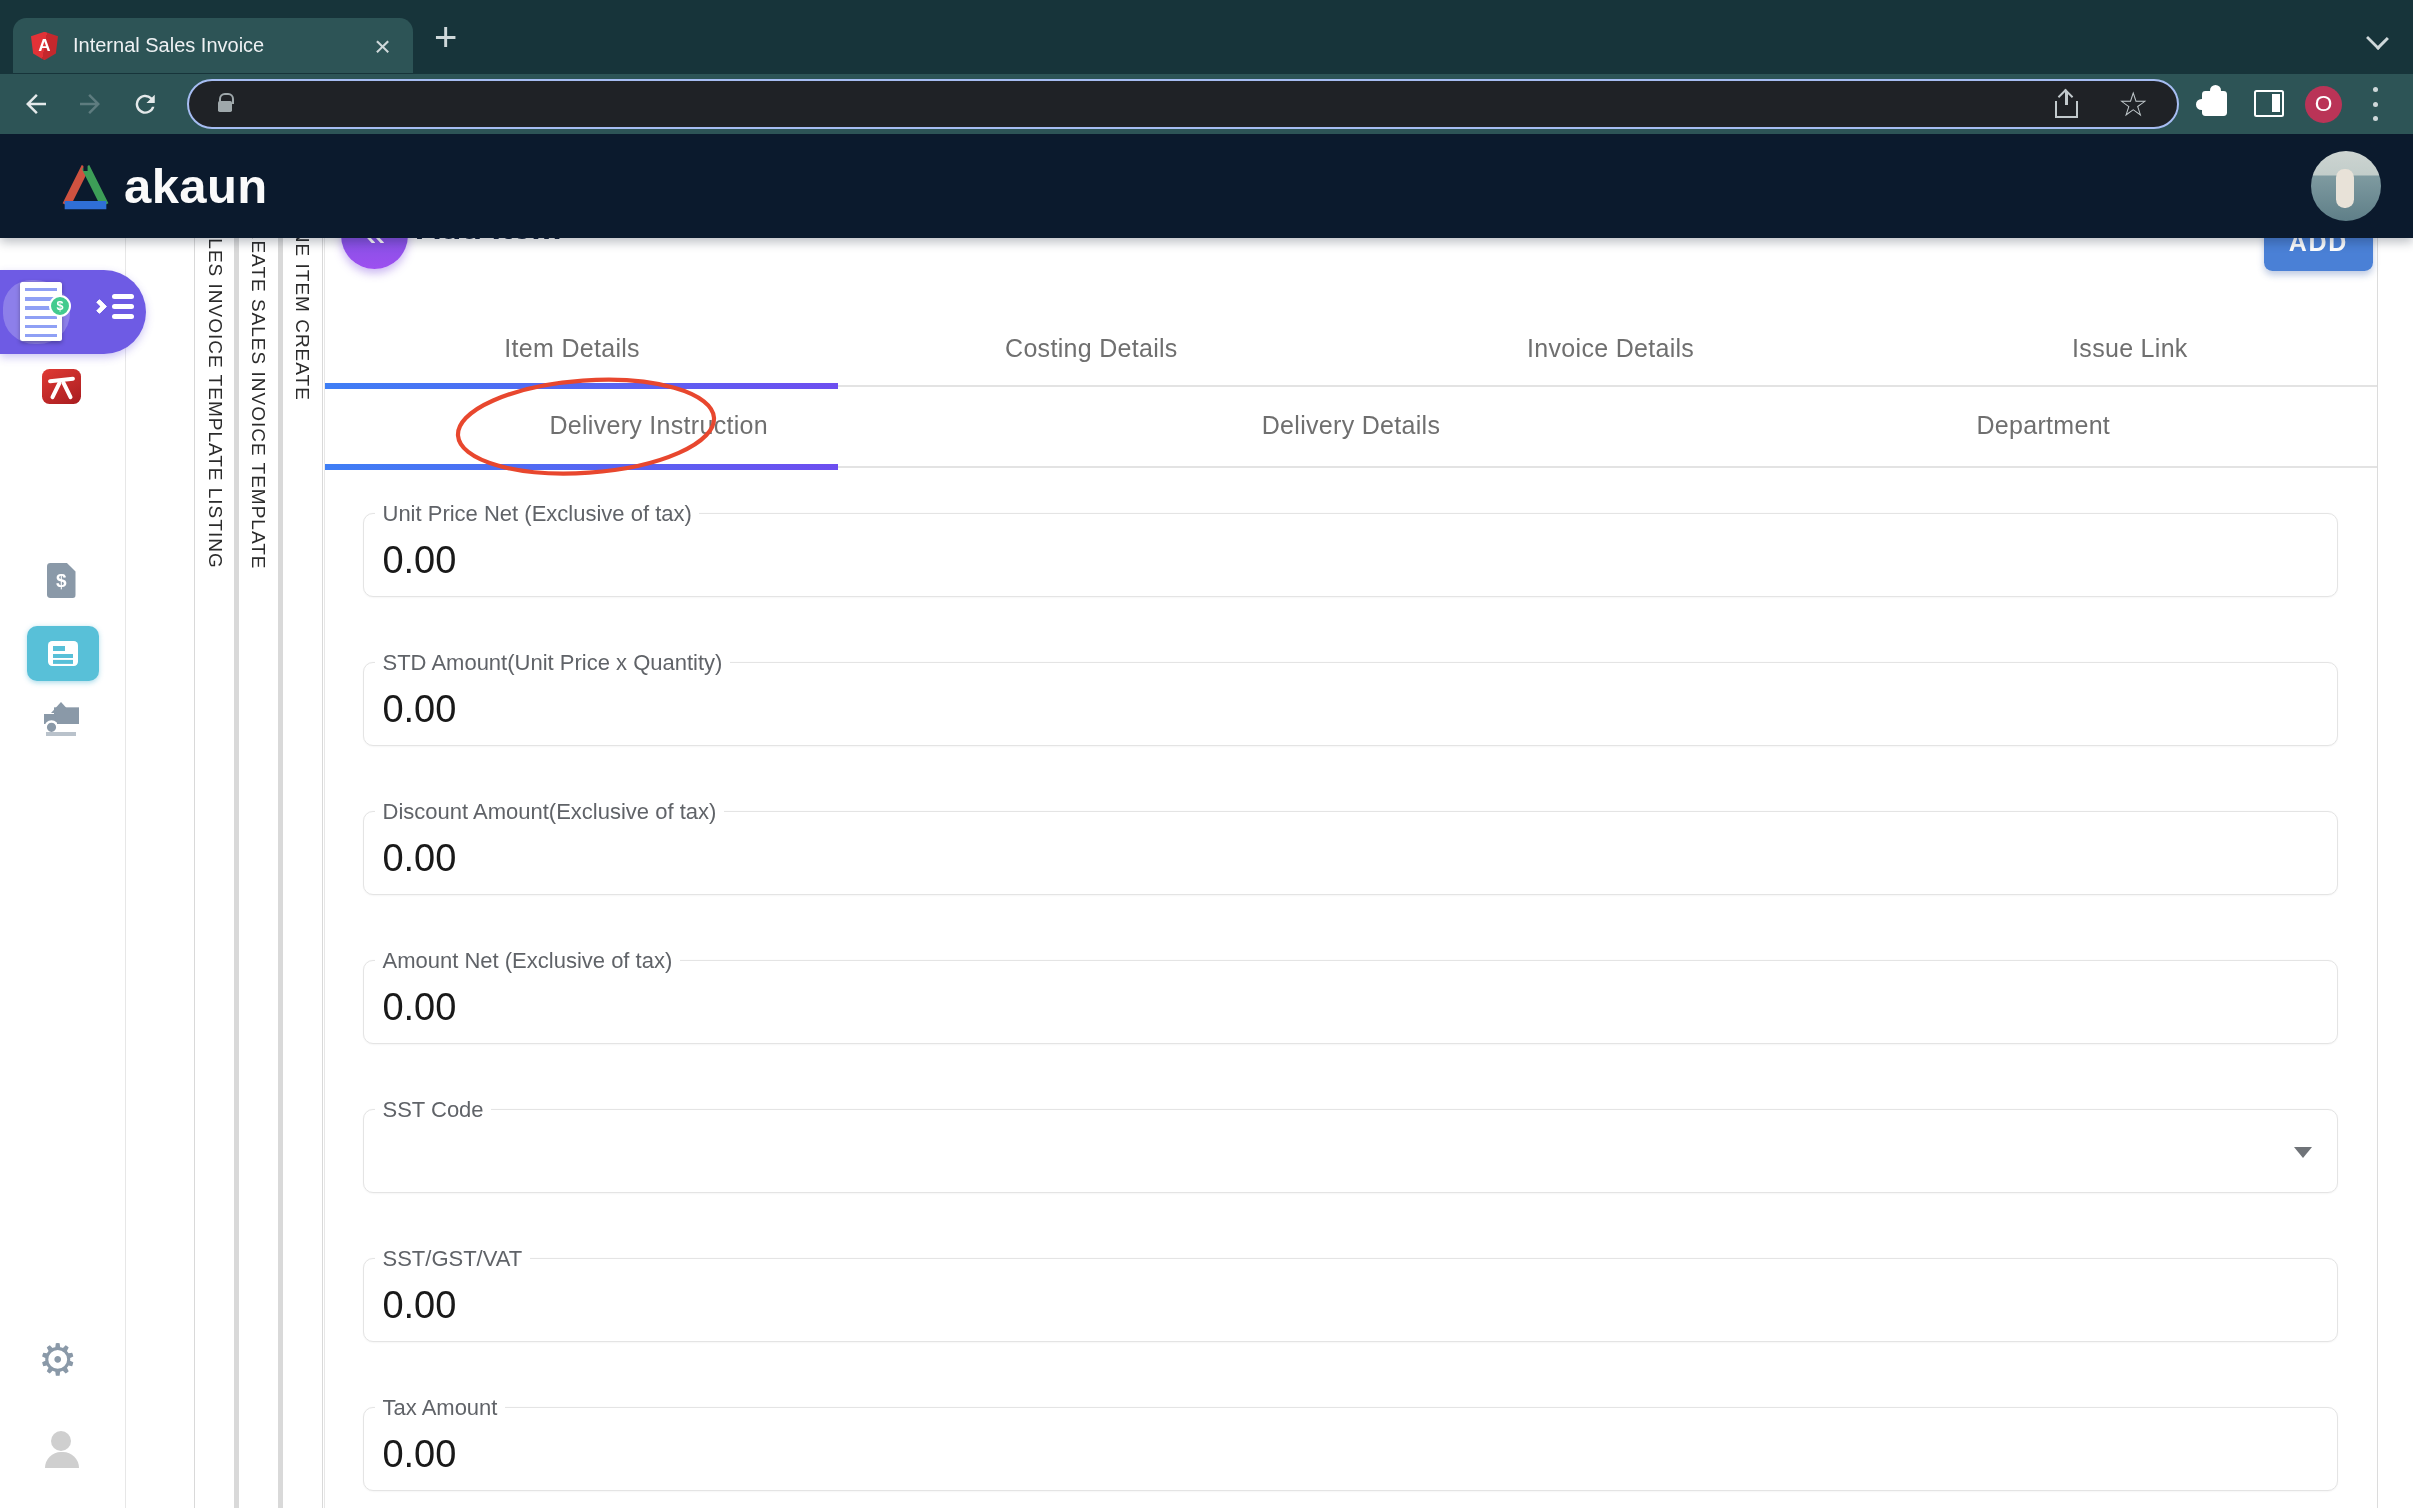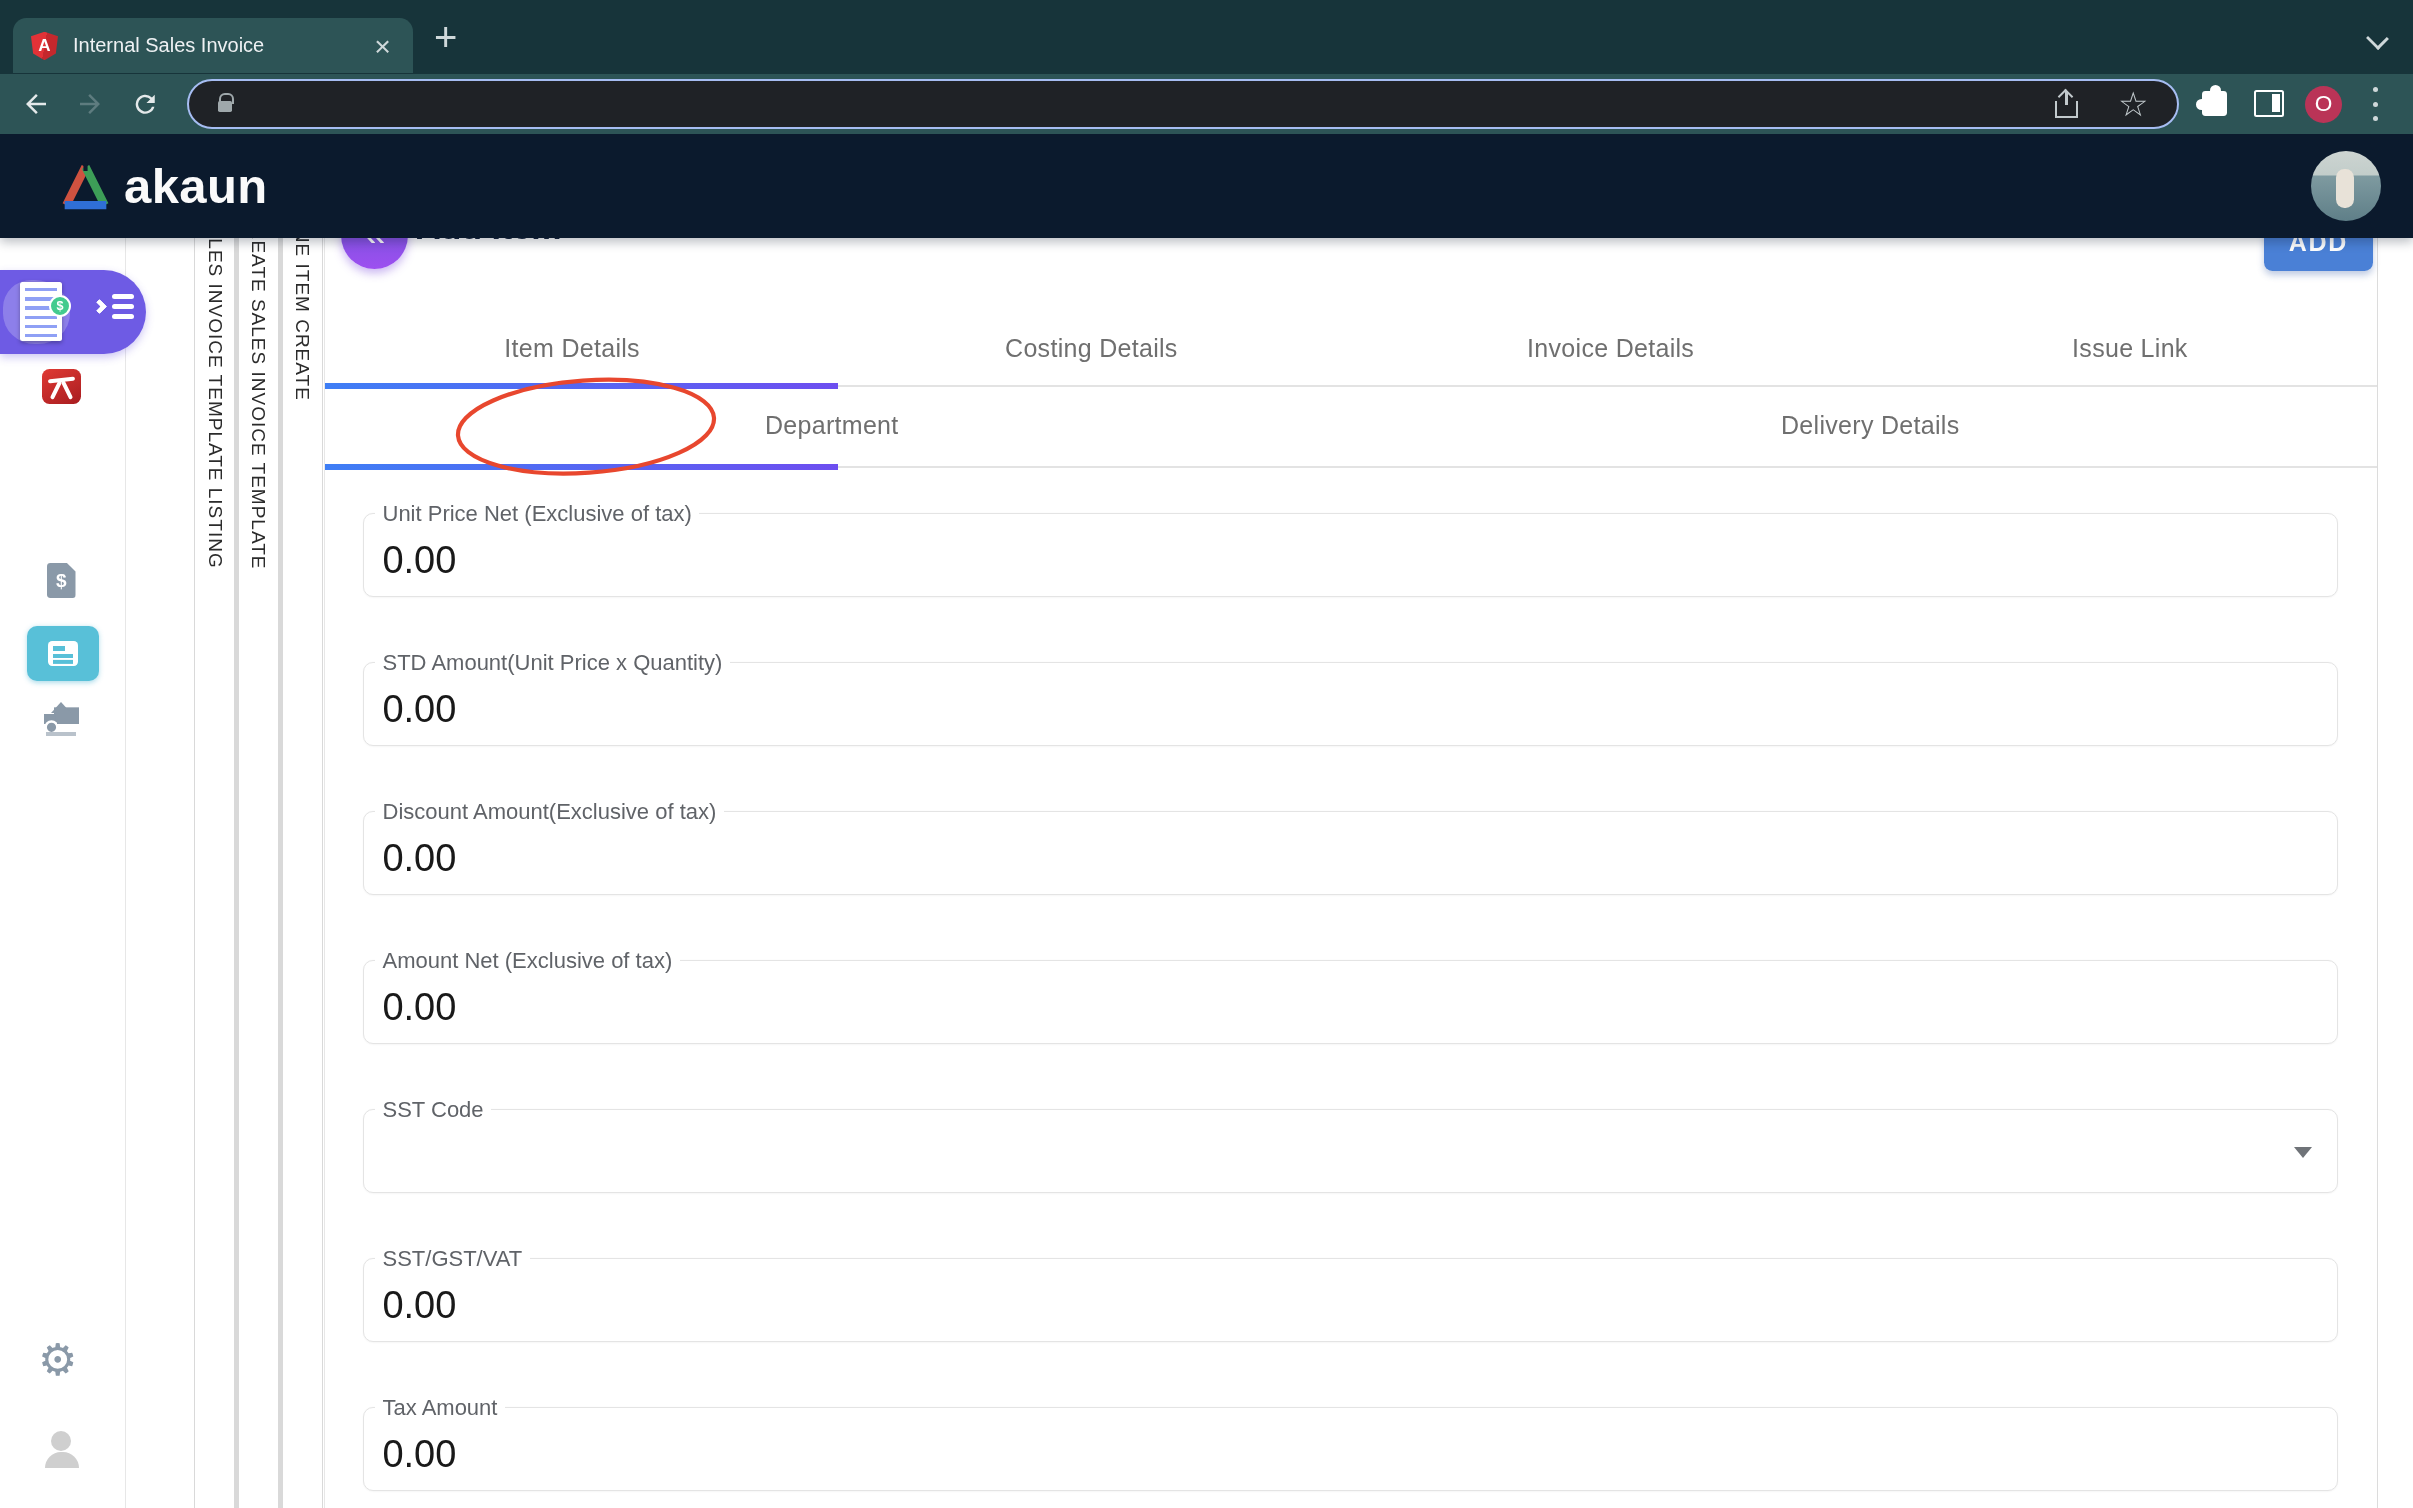--- a/index.html
+++ b/index.html
@@ -194,24 +194,27 @@
           <span>Issue Link</span>
         </div>
     </div>
     <div class="tuline tuline1">
         <div class="grad"></div>
         <div class="grayline"></div>
       </div>
 
     <div class="trow trow2">
       <div class="tcell">
+          <span>Delivery Instruction</span>
+        </div>
+      <div class="tcell">
+          <span>Delivery Details</span>
+        </div>
+      <div class="tcell">
           <span>Department</span>
-        </div>
-      <div class="tcell">
-          <span>Delivery Details</span>
         </div>
     </div>
     <div class="tuline tuline2">
         <div class="grad"></div>
         <div class="grayline"></div>
       </div>
 
     <svg class="annot" viewBox="0 0 322 120">
       <ellipse cx="161" cy="59" rx="153" ry="55" fill="none" stroke="#e8472e" stroke-width="5" transform="rotate(-4 161 59)"></ellipse>
     </svg>

